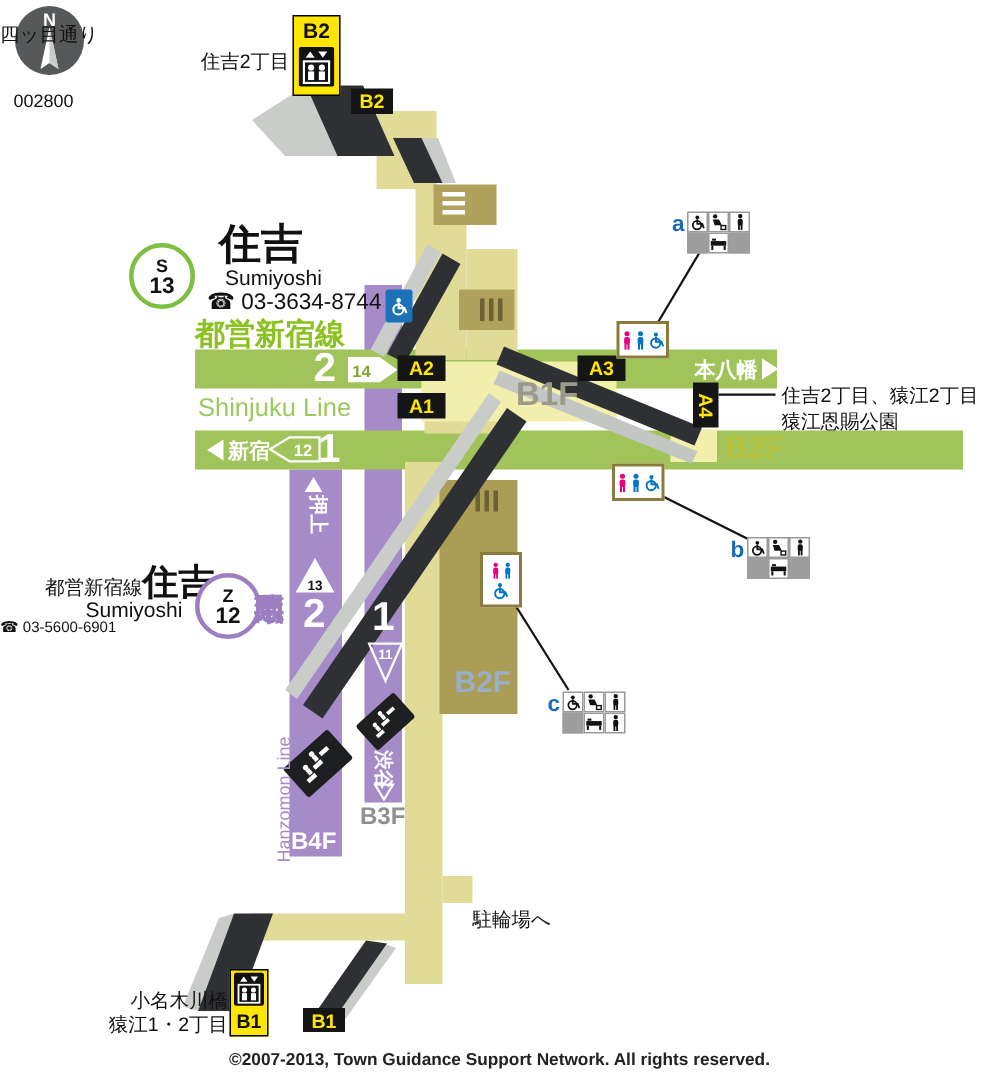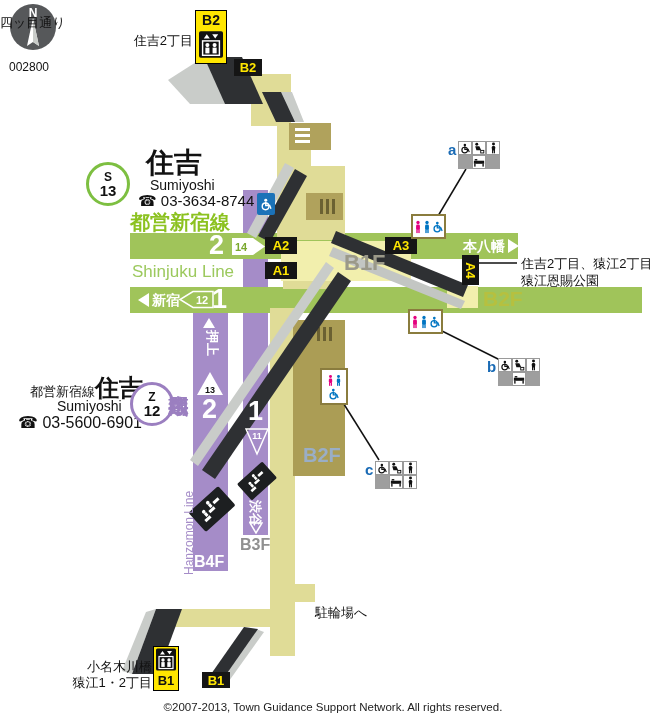--- a/index.html
+++ b/index.html
@@ -234,21 +234,21 @@
     <span class="rot90" style="font-size:13px;">A4</span>
   </div>
 
   <div class="abs z50 txt" style="left:521px;top:255px;font-size:13px;">住吉2丁目、猿江2丁目</div>
   <div class="abs z50 txt" style="left:521px;top:272px;font-size:13px;">猿江恩賜公園</div>
 
   <div class="abs z50 txt" style="left:30px;top:372px;">
     <span style="font-size:13px;">都営新宿線</span><span class="b" style="font-size:24px;">住吉</span>
   </div>
   <div class="abs z50 txt" style="left:57px;top:398px;font-size:14px;">Sumiyoshi</div>
-  <div class="abs z50 txt" style="left:18px;top:413px;font-size:16px;">☎ 03-5600-6901</div>
+  <div class="abs z50 txt" style="left:0;top:413px;font-size:10px;">☎ 03-5600-6901</div>
   <div class="abs z50 st-circle" style="left:130px;top:382px;width:38px;height:38px;border:3px solid #9b7fc0;">
     <span class="b" style="font-size:12px;">Z</span>
     <span class="b" style="font-size:15px;">12</span>
   </div>
   <div class="abs z50 b vtext purple-t" style="left:166px;top:380px;height:95px;font-size:20px;">半蔵門線</div>
   <div class="abs z50 vtext-up" style="left:182px;top:425px;height:150px;font-size:12px;color:#a58cc8;">Hanzomon Line</div>
 
   <div class="abs z50 tri-up" style="left:203px;top:318px;"></div>
   <div class="abs z50 b w txt rot90" style="left:199px;top:334px;font-size:13px;">押上</div>
   <svg class="abs z50" width="26" height="24" style="left:197px;top:372px;">
@@ -406,15 +406,15 @@
   <div class="abs z50" style="left:153px;top:646px;width:24px;height:43px;background:#ffe600;border:1px solid #000;">
     <svg class="abs" width="20" height="23" style="left:2px;top:1px;">
         <use href="#sym-elevator"></use>
       </svg>
     <div class="abs b txt" style="left:0;right:0;top:26px;text-align:center;font-size:13px;">B1</div>
   </div>
   <div class="abs z50 badge-k" style="left:202px;top:672px;width:28px;height:16px;font-size:13px;">
     <span>B1</span>
   </div>
 
-  <div class="abs z50" style="left:0;right:0;top:701px;text-align:center;font-size:11.5px;color:#222;">©2007-2013, Town Guidance Support Network. All rights reserved.</div>
+  <div class="abs z50" style="left:0;right:0;top:701px;text-align:center;font-size:11.5px;color:#222;font-weight:bold;">©2007-2013, Town Guidance Support Network. All rights reserved.</div>
 
 </div>
 
 </body></html>

